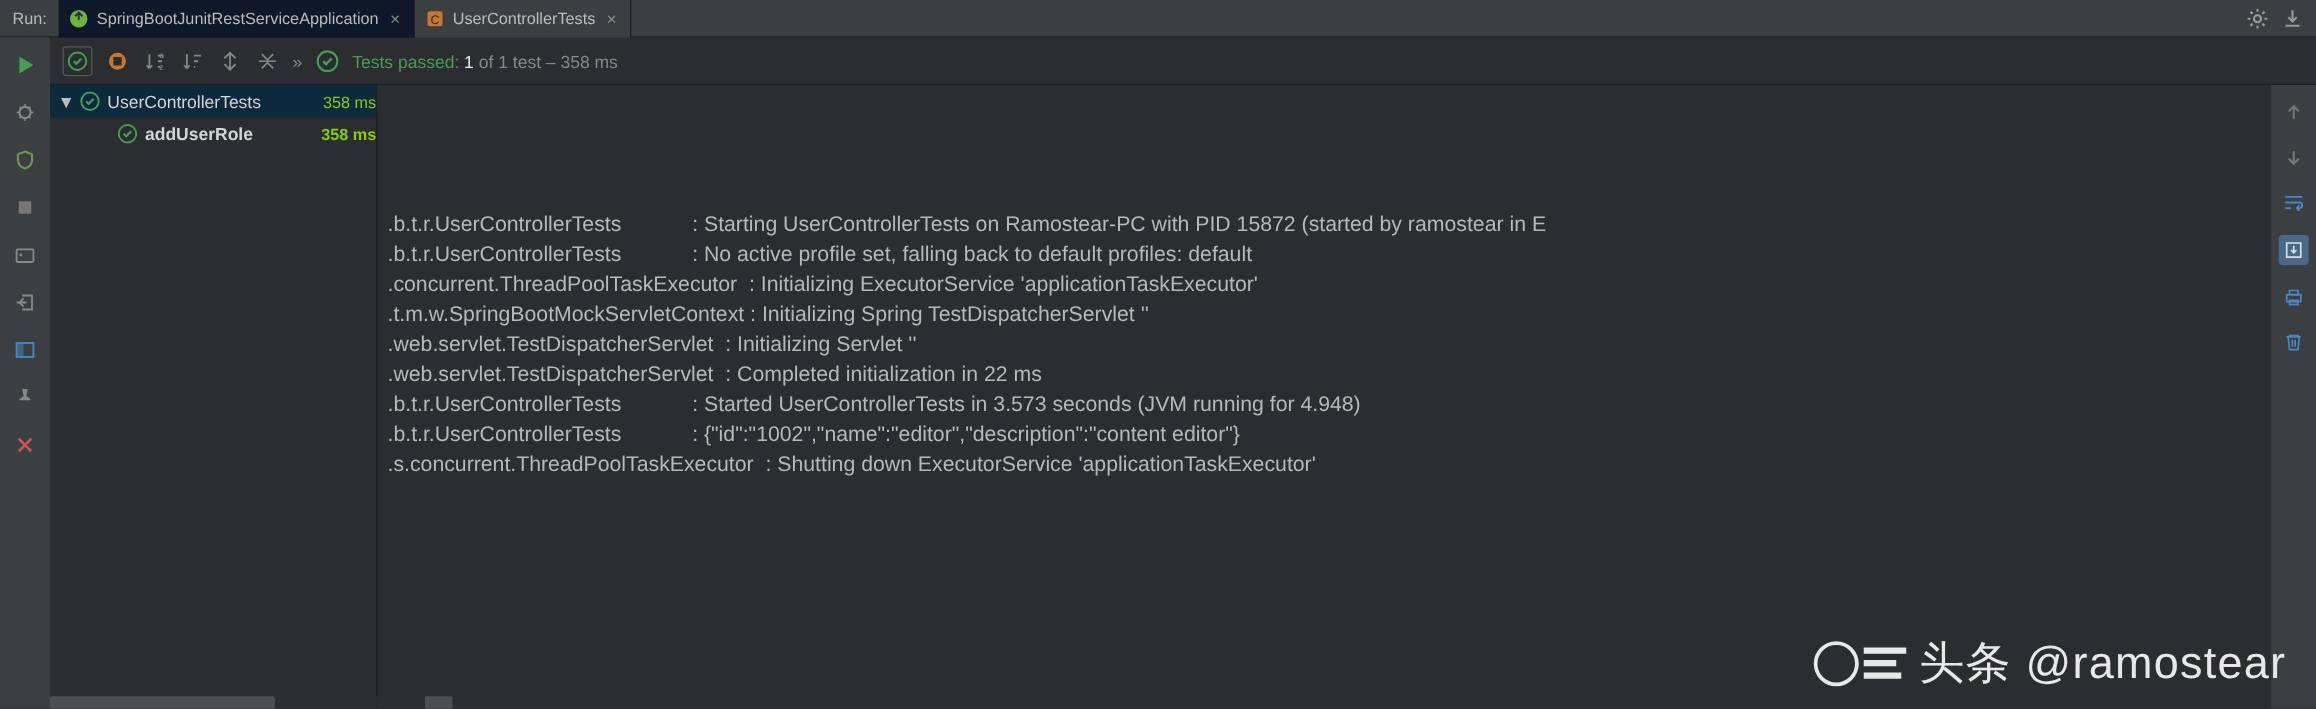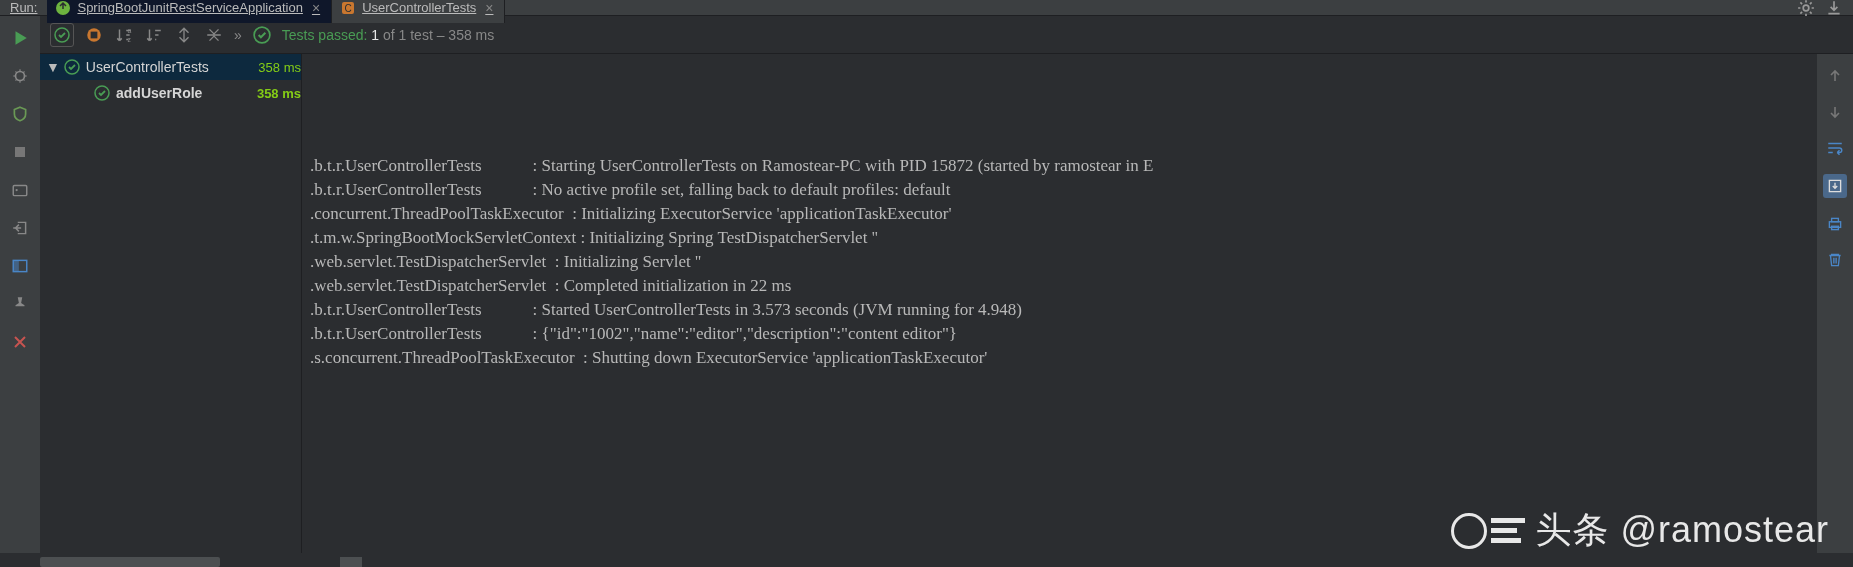--- a/index.html
+++ b/index.html
@@ -9,26 +9,25 @@
   background: #2b2d30;
   font-family: 'Segoe UI', Arial, sans-serif;
   font-size: 13px;
   color: #bbbbbb;
   overflow: hidden;
   position: relative;
 }
 
 
 .tab-bar {
-  height: 16px;
+  height: 30px;
   display: flex;
   align-items: center;
   background: #3c3f41;
   border-bottom: 1px solid #1e1f22;
-  text-decoration: underline;
 }
 .tab-bar .run-label {
   padding: 0 10px;
   color: #bbbbbb;
   font-size: 13px;
 }
 .tab {
   display: flex;
   align-items: center;
   height: 30px;
@@ -111,21 +110,21 @@
 .tree-row .name { color: #d5d5d5; }
 .tree-row .timing { position: absolute; right: 0; color: #84cc16; font-size: 13px; }
 .tree-row.child { padding-left: 54px; font-weight: bold; }
 .tree-scrollbar-h { position: absolute; bottom: 0; left: 40px; width: 262px; height: 10px; background: #2b2d30; }
 .tree-scrollbar-h .thumb { position: absolute; left: 0; width: 180px; height: 10px; background: #4c4f51; border-radius: 2px; }
 
 .console {
   flex: 1;
   background: #2b2d30;
   padding: 100px 8px 8px 8px;
-  font-family: Liberation Serif, serif;
+  font-family: Liberation Sans, sans-serif;
   font-size: 17px;
   line-height: 24px;
   color: #b8b8b8;
   white-space: pre;
   overflow: hidden;
 }
 .console .line { display: block; }
 
 .right-toolbar {
   width: 36px;

